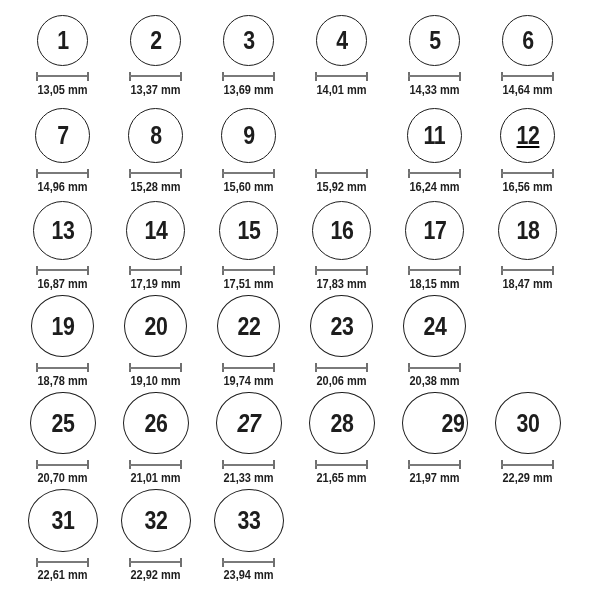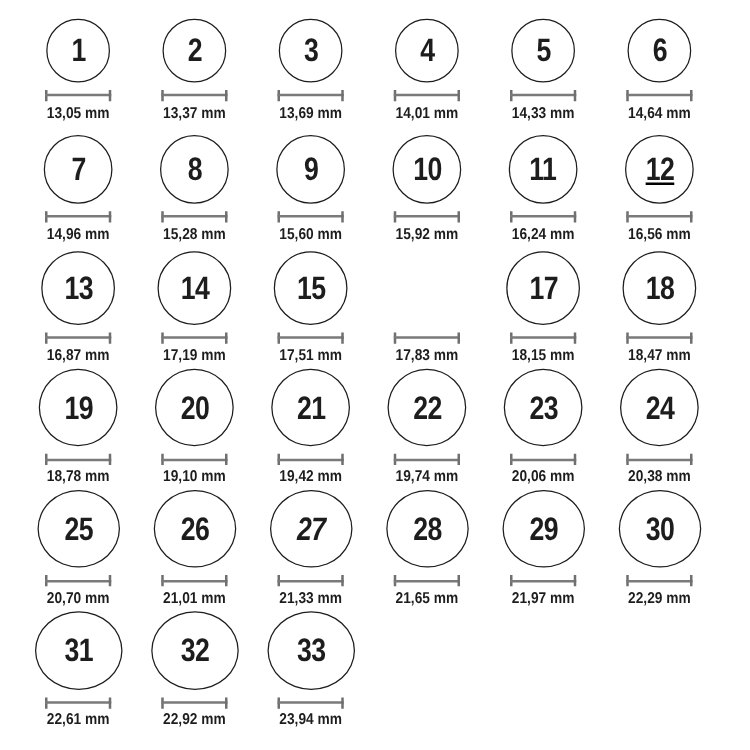--- a/index.html
+++ b/index.html
@@ -191,23 +191,20 @@
     </div>
     <div class="measure">
       <span class="tick tick-left"></span>
       <span class="line"></span>
       <span class="tick tick-right"></span>
     </div>
     <div class="diameter-label">15,60 mm</div>
   </div>
 
   <div class="cell">
-    <div class="circle" style="width: 55px; height: 55px;">
-      <span class="size-number">10</span>
-    </div>
     <div class="measure">
       <span class="tick tick-left"></span>
       <span class="line"></span>
       <span class="tick tick-right"></span>
     </div>
     <div class="diameter-label">15,92 mm</div>
   </div>
 
   <div class="cell">
     <div class="circle" style="width: 55px; height: 55px; text-align: center;">
@@ -264,20 +261,23 @@
     </div>
     <div class="measure">
       <span class="tick tick-left"></span>
       <span class="line"></span>
       <span class="tick tick-right"></span>
     </div>
     <div class="diameter-label">17,51 mm</div>
   </div>
 
   <div class="cell">
+    <div class="circle" style="width: 59px; height: 59px;">
+      <span class="size-number">16</span>
+    </div>
     <div class="measure">
       <span class="tick tick-left"></span>
       <span class="line"></span>
       <span class="tick tick-right"></span>
     </div>
     <div class="diameter-label">17,83 mm</div>
   </div>
 
   <div class="cell">
     <div class="circle" style="width: 59px; height: 59px; justify-content: center;">
@@ -321,31 +321,20 @@
       <span class="size-number">20</span>
     </div>
     <div class="measure">
       <span class="tick tick-left"></span>
       <span class="line"></span>
       <span class="tick tick-right"></span>
     </div>
     <div class="diameter-label">19,10 mm</div>
   </div>
 
-  <div class="cell">
-    <div class="circle" style="width: 63px; height: 63px;">
-      <span class="size-number">21</span>
-    </div>
-    <div class="measure">
-      <span class="tick tick-left"></span>
-      <span class="line"></span>
-      <span class="tick tick-right"></span>
-    </div>
-    <div class="diameter-label">19,42 mm</div>
-  </div>
 
   <div class="cell">
     <div class="circle" style="width: 63px; height: 63px;">
       <span class="size-number">22</span>
     </div>
     <div class="measure">
       <span class="tick tick-left"></span>
       <span class="line"></span>
       <span class="tick tick-right"></span>
     </div>
@@ -419,21 +408,21 @@
     </div>
     <div class="measure">
       <span class="tick tick-left"></span>
       <span class="line"></span>
       <span class="tick tick-right"></span>
     </div>
     <div class="diameter-label">21,65 mm</div>
   </div>
 
   <div class="cell">
-    <div class="circle" style="width: 66px; height: 66px;">
+    <div class="circle" style="width: 66px; height: 66px; justify-content: flex-end;">
       <span class="size-number">29</span>
     </div>
     <div class="measure">
       <span class="tick tick-left"></span>
       <span class="line"></span>
       <span class="tick tick-right"></span>
     </div>
     <div class="diameter-label">21,97 mm</div>
   </div>
 

